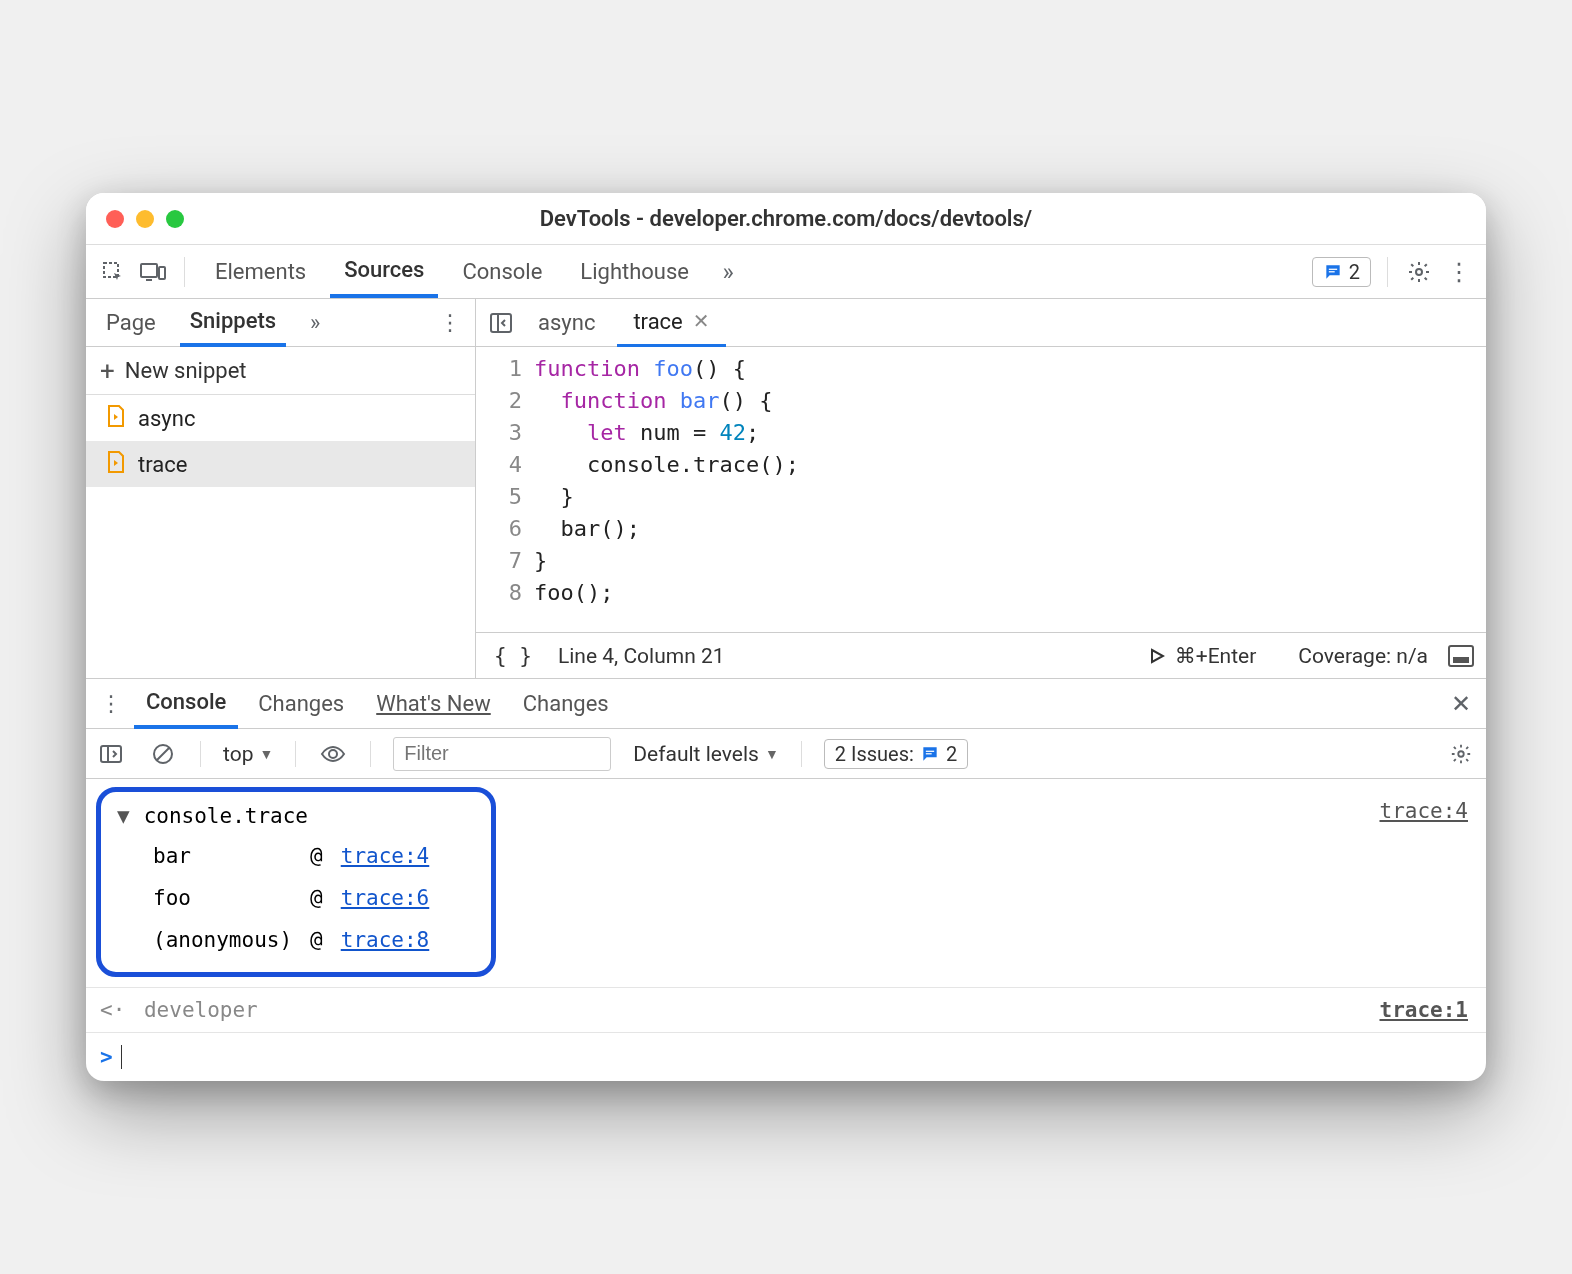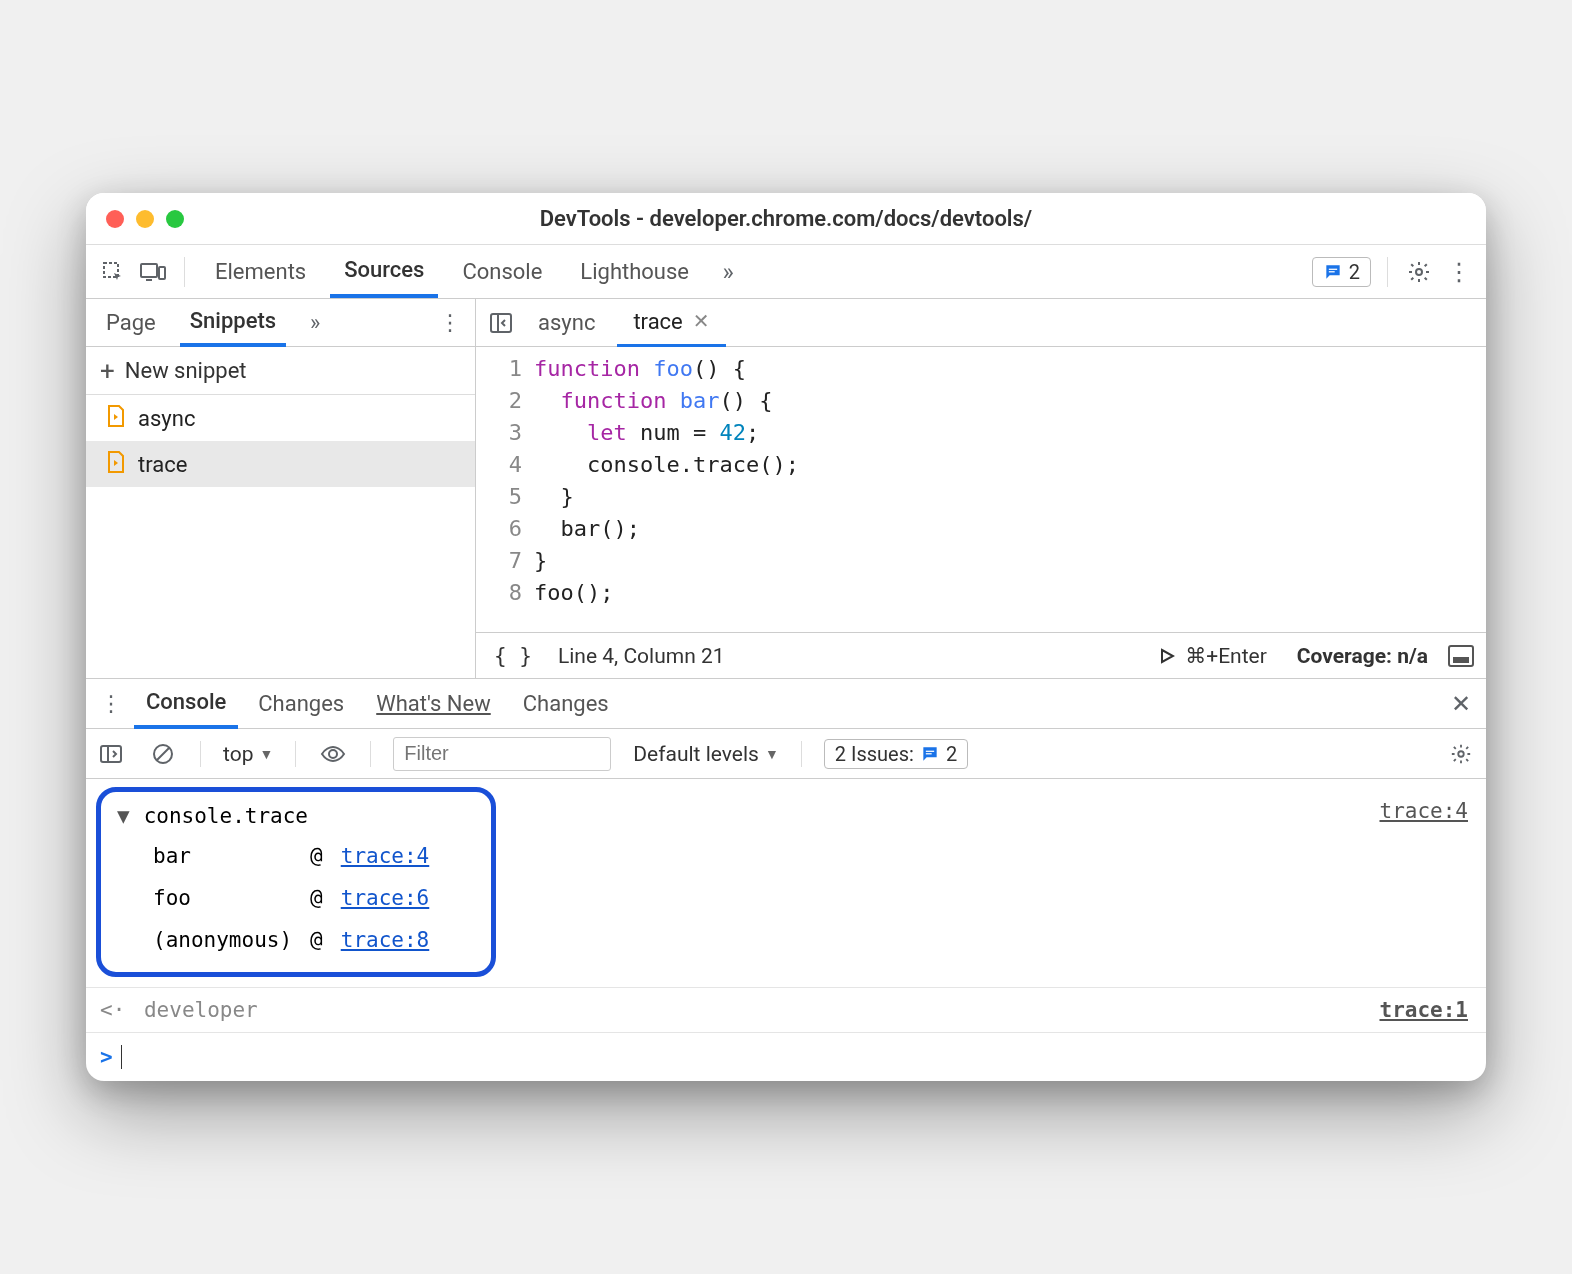--- a/index.html
+++ b/index.html
@@ -264,21 +264,21 @@
       <div class="statusbar">
         <span class="brackets">{ }</span>
         <span>Line 4, Column 21</span>
         <div class="spacer"></div>
         <span style="display:flex;align-items:center;gap:10px;">
           <svg width="16" height="16" viewBox="0 0 16 16">
               <path d="M3 2l11 6-11 6z" fill="none" stroke="#333" stroke-width="2"></path>
             </svg>
           <span>⌘+Enter</span>
         </span>
-        <span style="margin-left:10px;font-weight:bold;">Coverage: n/a</span>
+        <span style="margin-left:22px;">Coverage: n/a</span>
         <span class="icon-btn" style="border:2px solid #555;border-radius:3px;width:26px;height:22px;position:relative;">
           <span style="position:absolute;bottom:2px;left:3px;right:3px;height:6px;background:#555;"></span>
         </span>
       </div>
     </div>
   </div>
 
   <div class="drawer-tabs">
     <div class="icon-btn" style="font-size:22px;">⋮</div>
     <div class="tab active" style="padding:11px 12px;">Console</div>

